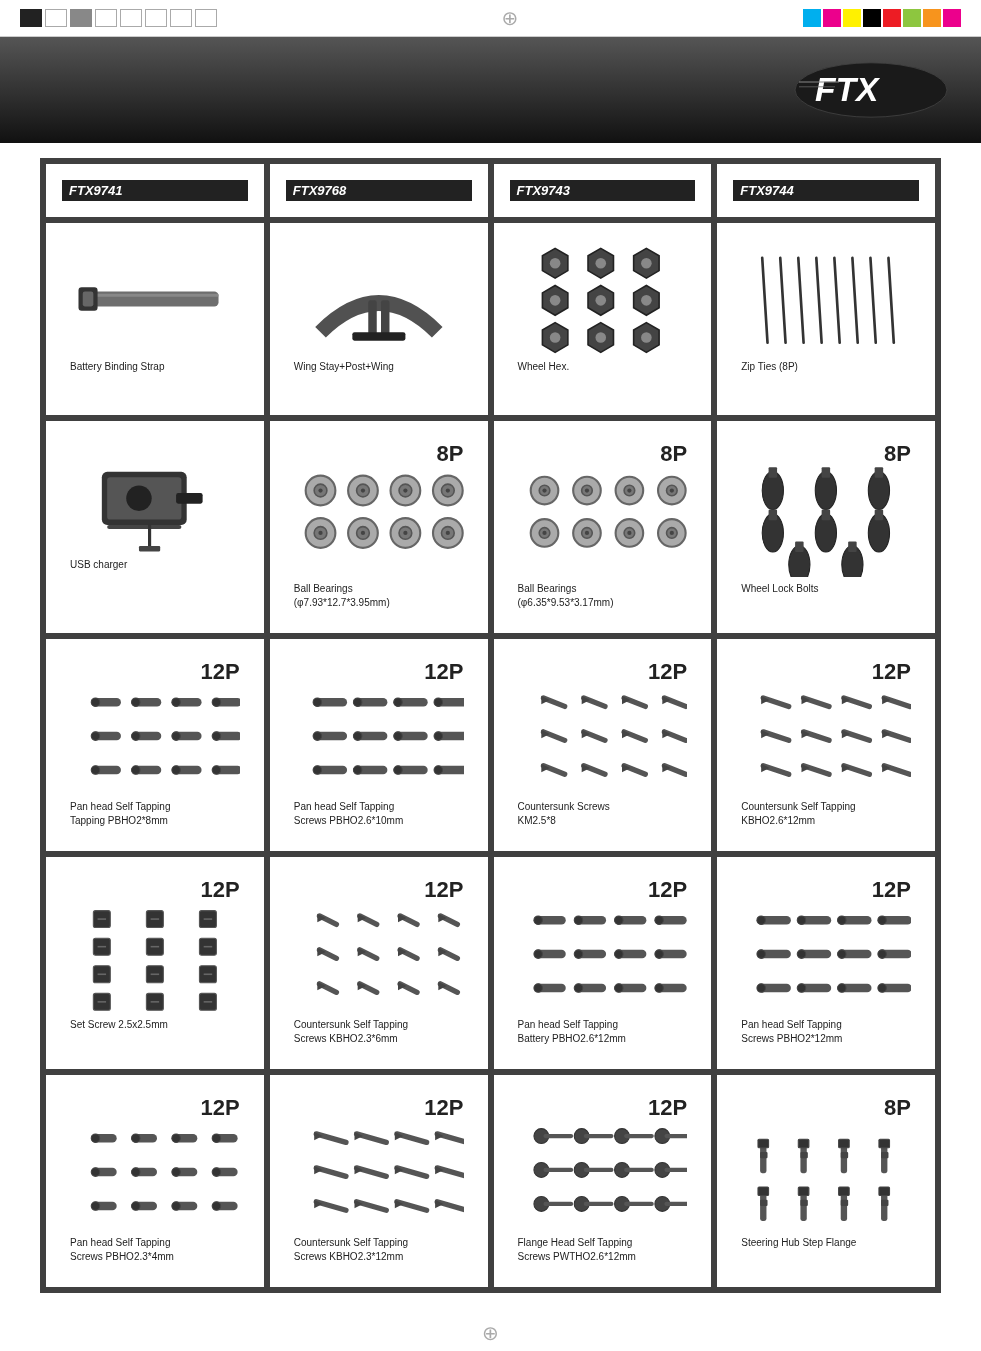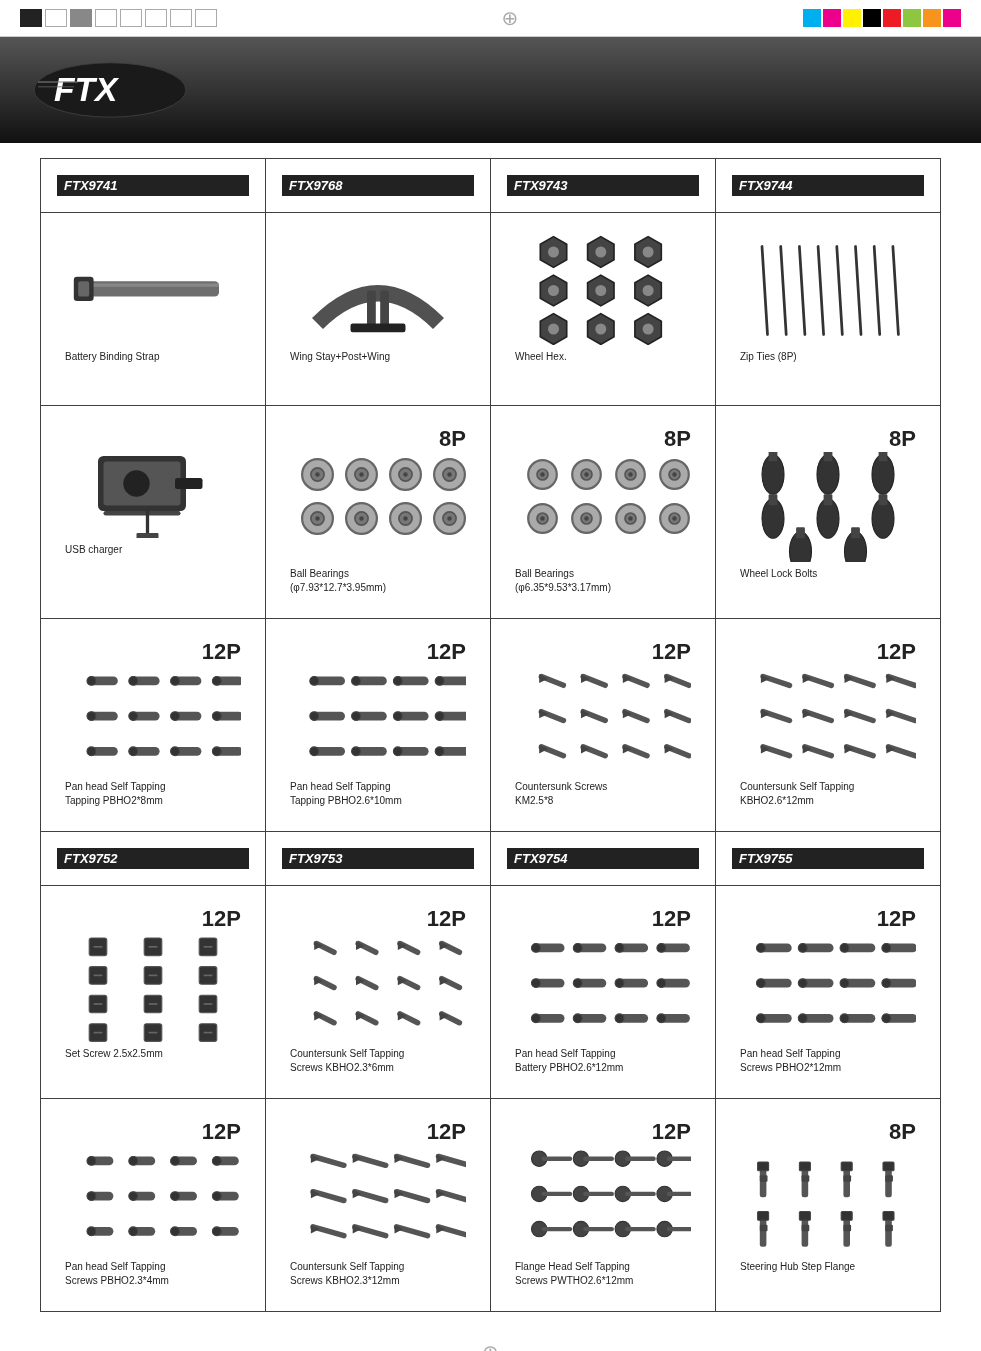--- a/index.html
+++ b/index.html
@@ -51,39 +51,40 @@
       width: 18px;
       height: 18px;
     }
 
     
     .header {
       background: linear-gradient(180deg, #555 0%, #333 50%, #111 100%);
       padding: 18px 30px;
       display: flex;
       align-items: center;
+      justify-content: flex-end;
     }
     .logo {
       width: 160px;
       height: 70px;
     }
 
     
     .main-content {
       padding: 15px 40px 20px 40px;
     }
 
     
     .parts-table {
       width: 100%;
       border-collapse: collapse;
       border: 1.5px solid #333;
     }
     .parts-table td {
-      border: 1px solid #404040;
+      border: 6px solid #404040;
       padding: 16px;
       vertical-align: top;
       width: 25%;
     }
 
     .part-cell {
       padding: 6px 8px 8px 8px;
       min-height: 160px;
       position: relative;
       background: white;
@@ -460,21 +461,21 @@
                     <rect x="56" y="79" width="32" height="8" rx="4" fill="#555"></rect>
         <circle cx="60" cy="83" r="4" fill="#333" stroke="#444" stroke-width="1"></circle>
                     <rect x="94" y="79" width="32" height="8" rx="4" fill="#555"></rect>
         <circle cx="98" cy="83" r="4" fill="#333" stroke="#444" stroke-width="1"></circle>
                     <rect x="132" y="79" width="32" height="8" rx="4" fill="#555"></rect>
         <circle cx="136" cy="83" r="4" fill="#333" stroke="#444" stroke-width="1"></circle>
     </svg>
         </div>
         <div class="part-label">
                   <div>Pan head Self Tapping</div>
-                  <div>Tapping PBHO2.6*10mm</div>
+                  <div>Screws PBHO2.6*10mm</div>
                 </div>
       </div>
     </td>
             <td>
       <div class="part-cell">
         <div class="part-badge">12P</div>
         <div class="part-image-area">
           <svg viewBox="0 0 160 110" xmlns="http://www.w3.org/2000/svg">
       <line x1="24" y1="15" x2="44" y2="23" stroke="#555" stroke-width="5" stroke-linecap="round"></line>
         <polygon points="22,13 30,17 22,21" fill="#444"></polygon>
@@ -541,34 +542,20 @@
         </div>
         <div class="part-label">
                   <div>Countersunk Self Tapping</div>
                   <div>KBHO2.6*12mm</div>
                 </div>
       </div>
     </td>
           </tr>
           <tr>
             <td>
-              <div class="part-header">FTX9752</div>
-            </td>
-            <td>
-              <div class="part-header">FTX9753</div>
-            </td>
-            <td>
-              <div class="part-header">FTX9754</div>
-            </td>
-            <td>
-              <div class="part-header">FTX9755</div>
-            </td>
-          </tr>
-          <tr>
-            <td>
       <div class="part-cell">
         <div class="part-badge">12P</div>
         <div class="part-image-area">
           <svg viewBox="0 0 160 110" xmlns="http://www.w3.org/2000/svg">
       <rect x="22" y="10" width="16" height="16" rx="2" fill="#333" stroke="#555" stroke-width="1"></rect>
         <line x1="26" y1="18" x2="34" y2="18" stroke="#666" stroke-width="1.5"></line>
                     <rect x="72" y="10" width="16" height="16" rx="2" fill="#333" stroke="#555" stroke-width="1"></rect>
         <line x1="76" y1="18" x2="84" y2="18" stroke="#666" stroke-width="1.5"></line>
                     <rect x="122" y="10" width="16" height="16" rx="2" fill="#333" stroke="#555" stroke-width="1"></rect>
         <line x1="126" y1="18" x2="134" y2="18" stroke="#666" stroke-width="1.5"></line>

